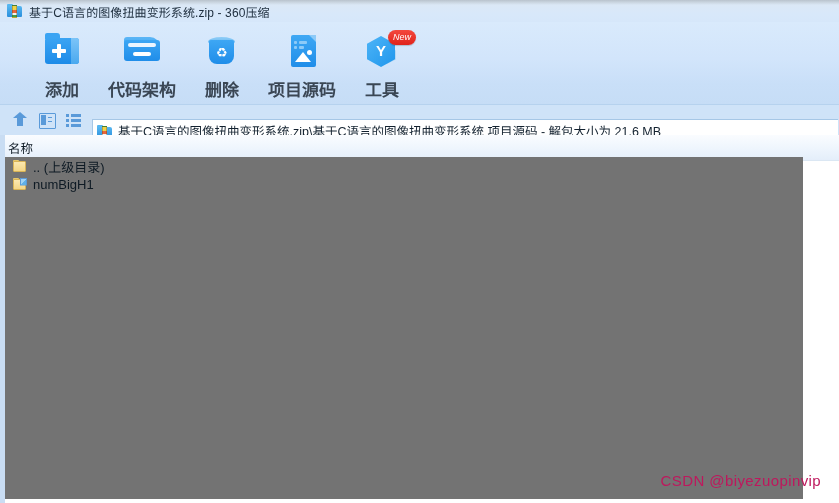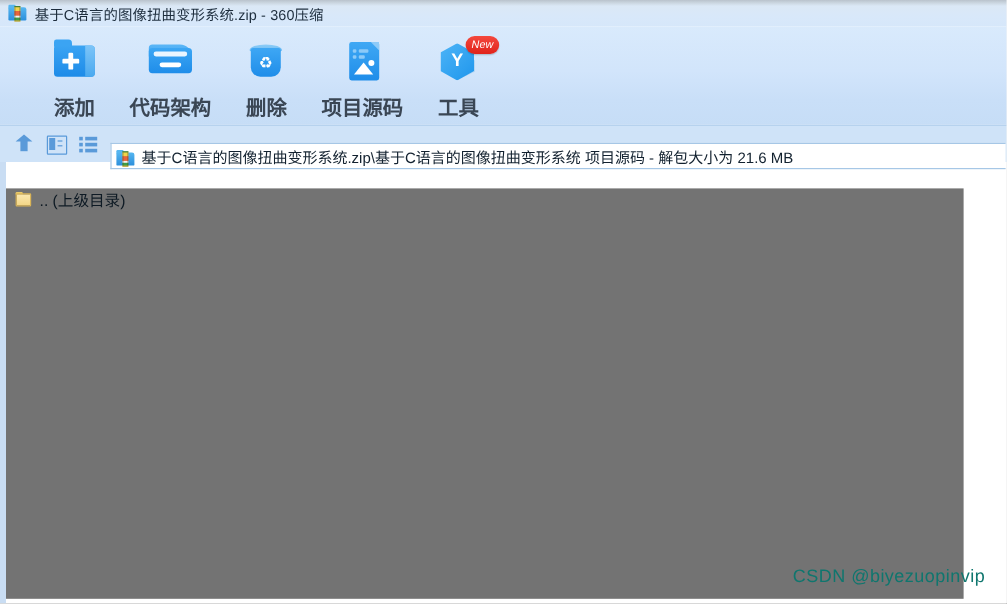--- a/index.html
+++ b/index.html
@@ -447,21 +447,21 @@
     background: linear-gradient(135deg, #9fd3f5 50%, #5fb0e8 50%);
     border: 1px solid #5a9ad9;
     box-sizing: border-box;
   }
 
   
   .watermark {
     position: absolute;
     right: 18px; bottom: 14px;
     font-size: 15px;
-    color: #0f766e;
+    color: #be185d;
     letter-spacing: .4px;
     user-select: none;
   }
 </style>
 </head>
 <body>
 
 <div id="app">
 
   <div class="titlebar">
@@ -560,31 +560,42 @@
         <div class="ti-tab"></div>
         <div class="ti-folder"></div>
         <div class="ti-zip"></div>
       </div>
       <div class="ab-text" title="压缩包路径">基于C语言的图像扭曲变形系统.zip\基于C语言的图像扭曲变形系统 项目源码 - 解包大小为 21.6 MB</div>
     </div>
   </div>
 
   <div class="leftstrip"></div>
 
+  <div class="colheader">
+    <div class="colheader-label">名称</div>
+  </div>
 
   <div class="filelist">
 
     <div class="filerow">
       <div class="ficon">
         <div class="f-tab"></div>
           <div class="f-body"></div>
       </div>
       <div class="fname">.. (上级目录)</div>
     </div>
 
+    <div class="filerow">
+      <div class="ficon">
+        <div class="f-tab"></div>
+          <div class="f-body"></div>
+          <div class="f-zipmark"></div>
+      </div>
+      <div class="fname">numBigH1</div>
+    </div>
 
 
 
   </div>
 
   <div class="watermark">CSDN @biyezuopinvip</div>
 
 </div>
 
 </body></html>

